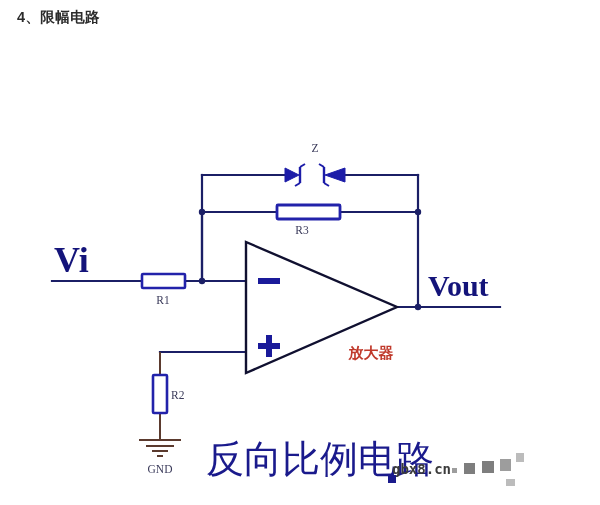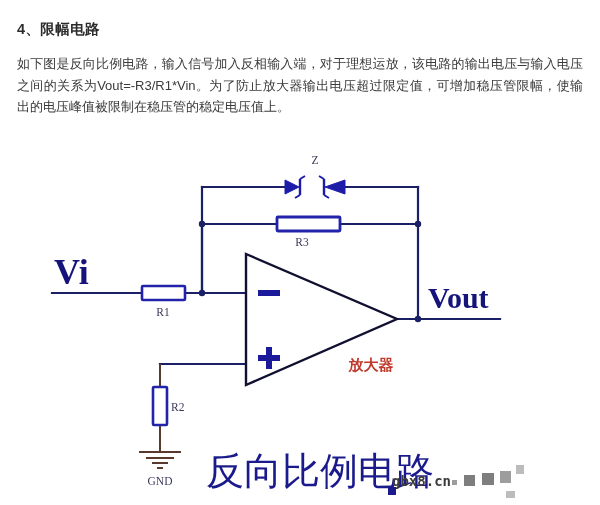--- a/index.html
+++ b/index.html
@@ -3,21 +3,21 @@
 <meta charset="utf-8">
 <style>
   html,body{margin:0;padding:0;}
   body{
     width:600px;height:505px;
     background:#ffffff;
     font-family:"Liberation Sans","DejaVu Sans",sans-serif;
     overflow:hidden;
     position:relative;
   }
-  #page{position:relative;width:600px;height:414px;margin-top:12px;}
+  #page{position:relative;width:600px;height:414px;}
 
   .article-heading{
     position:absolute;left:17px;top:8px;
     font-size:14.5px;font-weight:bold;color:#2b2b2b;
     letter-spacing:0.4px;
     white-space:nowrap;
   }
 
   .article-body{
     position:absolute;left:17px;top:41px;width:566px;
@@ -38,21 +38,20 @@
   .wm-b.l{background:#bcbcbc;}
   .wm-b.d{background:#7e7e7e;}
 </style>
 </head>
 <body>
 
 <div id="page">
 
   <div class="article-heading">4、限幅电路</div>
 
-  <div class="article-body">如下图是反向比例电路，输入信号加入反相输入端，对于理想运放，该电路的输出电压与输入电压之间的关系为Vout=-R3/R1*Vin。为了防止放大器输出电压超过限定值，可增加稳压管限幅，使输出的电压峰值被限制在稳压管的稳定电压值上。</div>
 
   <div class="circuit-wrap">
     <svg class="circuit" viewBox="0 0 600 375" xmlns="http://www.w3.org/2000/svg">
 
       <g stroke="#1b1f66" stroke-width="2.2" fill="none" stroke-linecap="square">
 
         <path d="M202,151 L202,45"></path>
         <path d="M202,45 L285,45"></path>
         <path d="M345,45 L418,45"></path>
         <path d="M418,45 L418,82"></path>

